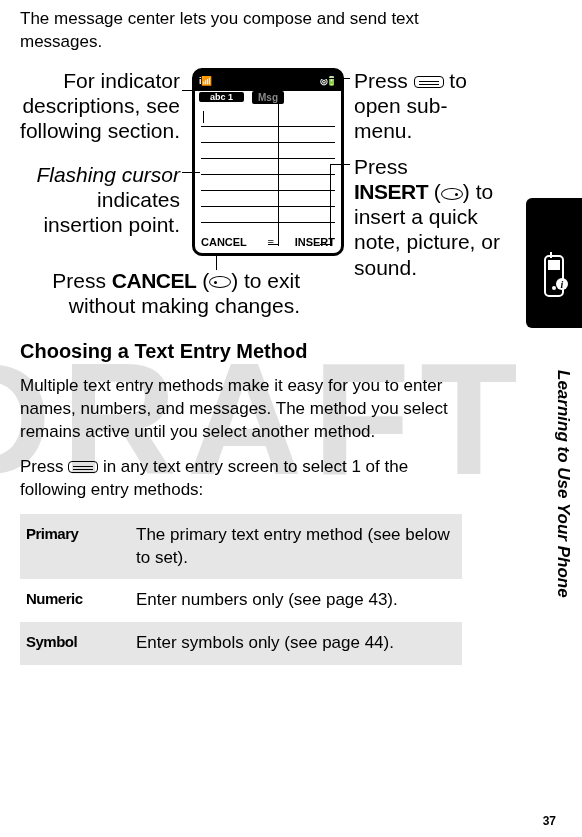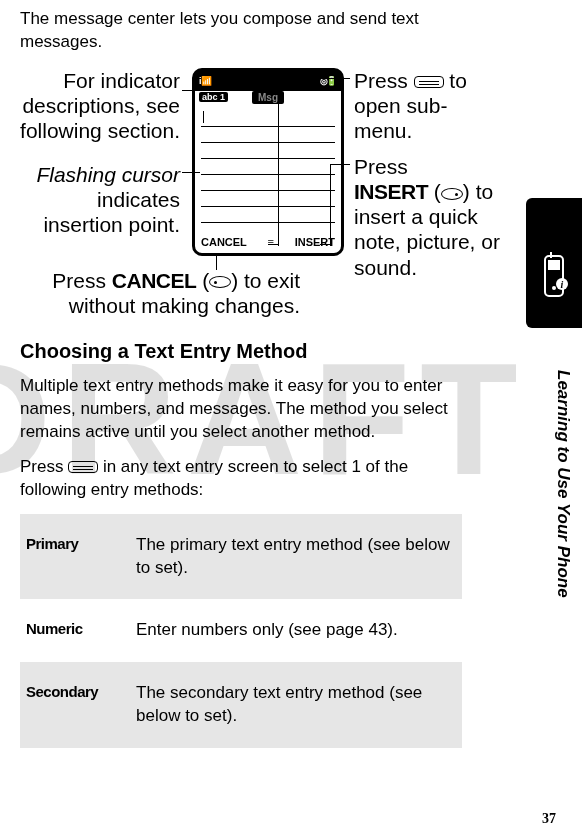--- a/index.html
+++ b/index.html
@@ -65,21 +65,21 @@
     position:absolute; left:4px; top:4px; font-size:9px;
   }
   .abc-row {
     height: 14px;
     font-size: 9px;
     font-weight: bold;
     padding-left: 4px;
     position:relative;
   }
   .abc-chip {
-    background:#000; color:#fff; padding:0 3px; border-radius:2px;
+    background:#000; color:#fff; padding:0 11px; border-radius:2px;
   }
   .msg-title {
     position:absolute; left:50%; transform:translateX(-50%);
     background:#000000; color:#888; font-size:10px; font-weight:bold;
     padding:0 6px;
     border-radius:2px;
   }
   .softkeys {
     position:absolute; bottom:0; left:0; right:0;
     height: 20px;
@@ -126,21 +126,21 @@
     font-size: 20px; font-weight: bold;
     margin: 18px 0 10px 0;
   }
   .para { margin-bottom: 12px; }
   table.methods {
     width: 100%;
     border-collapse: collapse;
     margin-bottom: 10px;
   }
   table.methods td {
-    padding: 20px 6px;
+    padding: 10px 6px;
     vertical-align: top;
   }
   table.methods tr:nth-child(odd) td { background: #e6e6e6; }
   table.methods td:first-child {
     width: 110px;
     font-weight: 900; font-family: Arial; letter-spacing:-0.5px;
     font-size: 15px;
   }
   .side-tab {
     position:absolute;
@@ -165,22 +165,21 @@
     font-style: italic;
     font-weight: bold;
     font-size: 17px;
     z-index:2;
   }
   .page-num {
     position:absolute;
     right: 26px;
     bottom: 8px;
     font-weight: bold;
-    font-size: 14px;
-    font-family: Liberation Serif, serif;
+    font-size: 12px;
   }
   
   .leader { position:absolute; background:#000; height:1px; }
   .leader.v { width:1px; height:auto; }
 </style>
 </head>
 <body>
 
 <div class="draft-bg">DRAFT</div>
 
@@ -268,21 +267,21 @@
     <tbody>
         <tr>
       <td>Primary</td>
       <td>The primary text entry method (see below to set).</td>
     </tr>
     <tr>
       <td>Numeric</td>
       <td>Enter numbers only (see page 43).</td>
     </tr>
     <tr>
-      <td>Secondary</td>
-      <td>The secondary text entry method (see below to set).</td>
+      <td>Symbol</td>
+      <td>Enter symbols only (see page 44).</td>
     </tr>
   </tbody>
     </table>
 
 </div>
 
 <div class="page-num">37</div>
 
 </body></html>

